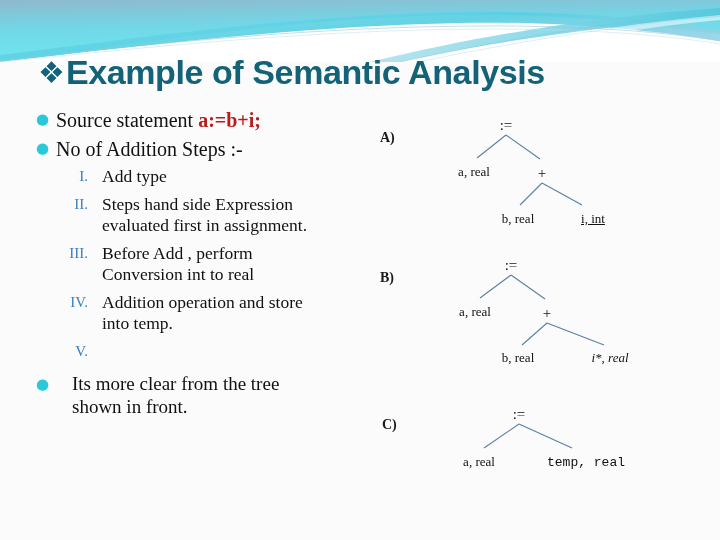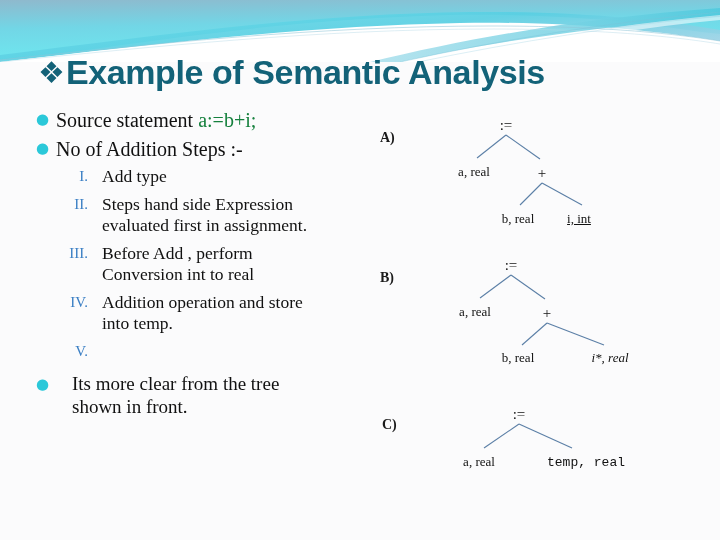--- a/index.html
+++ b/index.html
@@ -67,22 +67,22 @@
     line-height: 22px;
     width: 20px;
     flex: none;
   }
   .l1 .body {
     font-size: 20px;
     line-height: 24px;
     color: #111;
   }
   .code {
-    color: #15803d;
-    font-weight: normal;
+    color: #b91c1c;
+    font-weight: bold;
     font-size: 20px;
   }
 
   #steps {
     margin: 3px 0 0 26px;
   }
   .step {
     display: flex;
     align-items: flex-start;
     margin-bottom: 7px;
@@ -250,21 +250,21 @@
     <svg class="edges" width="350" height="135">
         <line x1="136" y1="30" x2="107" y2="53"></line>
         <line x1="136" y1="30" x2="170" y2="54"></line>
         <line x1="172" y1="78" x2="150" y2="100"></line>
         <line x1="172" y1="78" x2="212" y2="100"></line>
       </svg>
   <span class="node op" style="left: 136px; top: 12px;">:=</span>
       <span class="node" style="left: 104px; top: 59px;">a, real</span>
       <span class="node op" style="left: 172px; top: 60px;">+</span>
       <span class="node" style="left: 148px; top: 106px;">b, real</span>
-      <span class="node" style="left: 209px; top: 106px; text-decoration: underline;">i, int</span>
+      <span class="node" style="left: 223px; top: 106px; text-decoration: underline;">i, int</span>
     </div>
 
   <div class="tree-wrap" id="tree-b" style="top:145px;height:135px;">
     <span class="tree-label" style="left: 10px; top: 20px;">B)</span>
     <svg class="edges" width="350" height="135">
         <line x1="141" y1="25" x2="110" y2="48"></line>
         <line x1="141" y1="25" x2="175" y2="49"></line>
         <line x1="177" y1="73" x2="152" y2="95"></line>
         <line x1="177" y1="73" x2="234" y2="95"></line>
       </svg>

